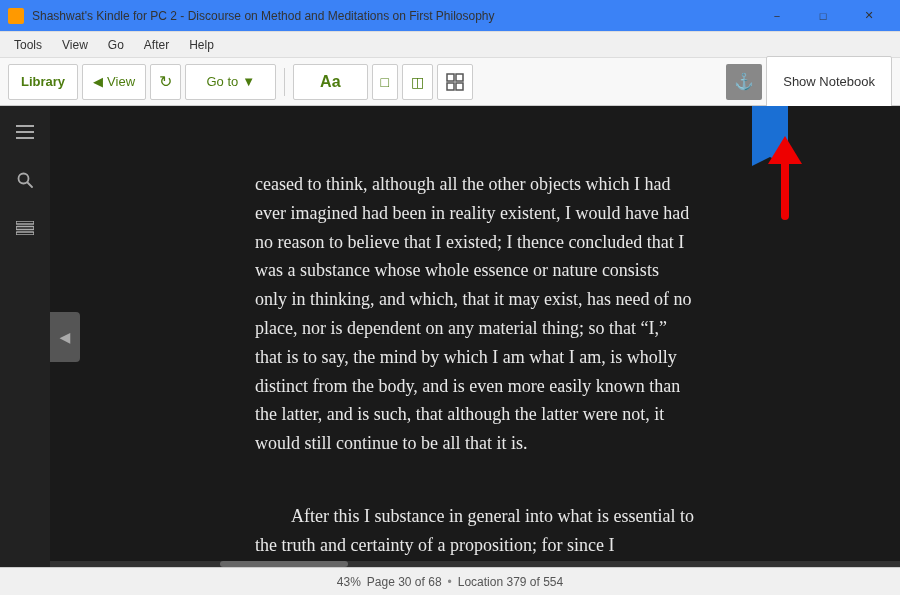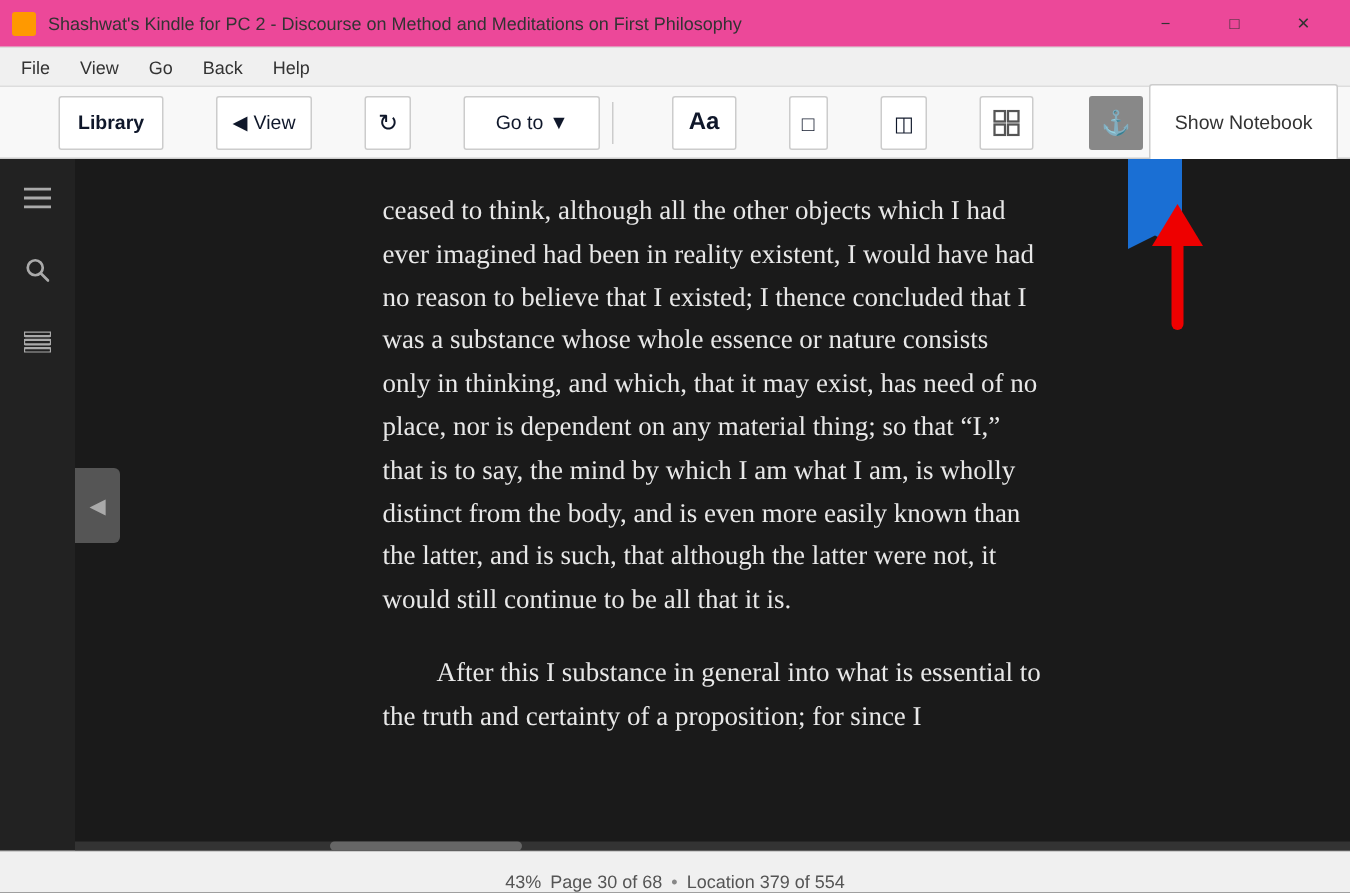--- a/index.html
+++ b/index.html
@@ -1,21 +1,21 @@
 <!DOCTYPE html>
 <html><head>
   <meta charset="utf-8">
   <style>
     * { margin: 0; padding: 0; box-sizing: border-box; }
     body { width: 900px; height: 595px; overflow: hidden; font-family: 'Segoe UI', sans-serif; background: #f0f0f0; }
 
     
     .title-bar {
       height: 32px;
-      background: #ec4899;
+      background: #3b82f6;
       display: flex;
       align-items: center;
       justify-content: space-between;
       padding: 0 8px;
       border-bottom: 1px solid #ddd;
       user-select: none;
     }
     .title-bar-left {
       display: flex;
       align-items: center;
@@ -75,45 +75,44 @@
       border-bottom: 1px solid #ccc;
       gap: 4px;
     }
     .toolbar-btn {
       height: 36px;
       border: 1px solid #ccc;
       background: #fff;
       cursor: pointer;
       display: flex; align-items: center; justify-content: center;
       font-size: 13px;
-      color: #0f172a;
+      color: #4d7c0f;
       padding: 0 12px;
       border-radius: 2px;
-      margin-left: 31px;
     }
     .toolbar-btn.library {
       font-weight: 600;
       font-size: 13px;
     }
     .toolbar-btn.back {
       padding: 0 10px;
       gap: 4px;
     }
     .toolbar-btn.refresh {
       padding: 0 8px;
       font-size: 16px;
     }
     .toolbar-btn.goto {
       padding: 0 20px;
       gap: 4px;
     }
     .toolbar-btn.font {
       font-size: 16px;
       font-weight: bold;
-      padding: 0 10px;
+      padding: 0 26px;
       text-align: right;
     }
     .toolbar-btn.fullscreen, .toolbar-btn.split, .toolbar-btn.grid {
       padding: 0 8px;
       font-size: 14px;
     }
     .toolbar-separator { width: 1px; height: 28px; background: #ccc; margin: 0 4px; }
     .toolbar-spacer { flex: 1; }
 
     .bookmark-btn {
@@ -187,20 +186,21 @@
     .page-text {
       color: #e8e8e8;
       font-size: 18px;
       line-height: 1.6;
       font-family: Georgia, serif;
       text-align: left;
     }
 
     .page-text p {
       margin-bottom: 20px;
+      margin-top: 44px;
     }
 
     .page-text p.indent {
       text-indent: 2em;
     }
 
     
     .bookmark-ribbon {
       position: absolute;
       top: 0;
@@ -227,21 +227,21 @@
       font-size: 14px;
       border-radius: 0 4px 4px 0;
     }
 
     
     .status-bar {
       height: 28px;
       background: #f0f0f0;
       border-top: 1px solid #ccc;
       display: flex;
-      align-items: flex-end;
+      align-items: center;
       justify-content: center;
       font-size: 12px;
       color: #555;
       gap: 6px;
     }
     .status-dot { color: #888; }
 
     
     .reading-scroll {
       position: absolute;
@@ -281,24 +281,24 @@
     <span class="title-bar-title">Shashwat's Kindle for PC 2 - Discourse on Method and Meditations on First Philosophy</span>
   </div>
   <div class="title-bar-controls">
     <button class="title-btn">−</button>
     <button class="title-btn">□</button>
     <button class="title-btn close">✕</button>
   </div>
 </div>
 
 <div class="menu-bar">
-  <span class="menu-item">File</span>
+  <span class="menu-item">Tools</span>
   <span class="menu-item">View</span>
   <span class="menu-item">Go</span>
-  <span class="menu-item">Back</span>
+  <span class="menu-item">After</span>
   <span class="menu-item">Help</span>
 </div>
 
 <div class="toolbar">
   <button class="toolbar-btn library">Library</button>
   <button class="toolbar-btn back">
     <span>◀</span>
     <span>View</span>
   </button>
   <button class="toolbar-btn refresh">

